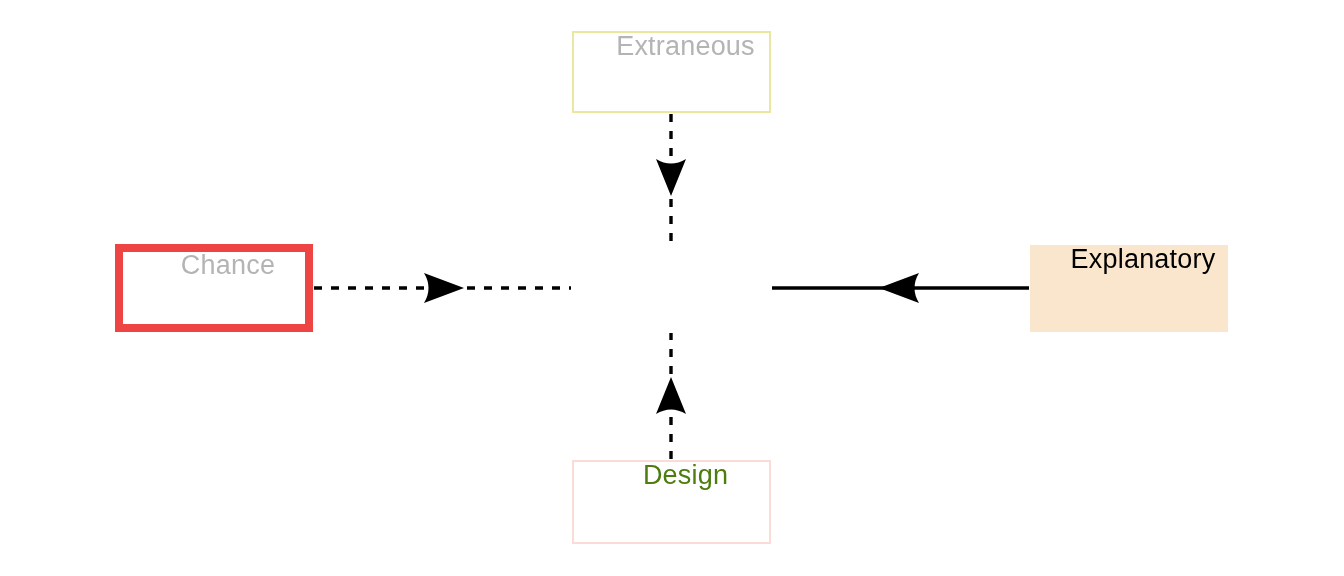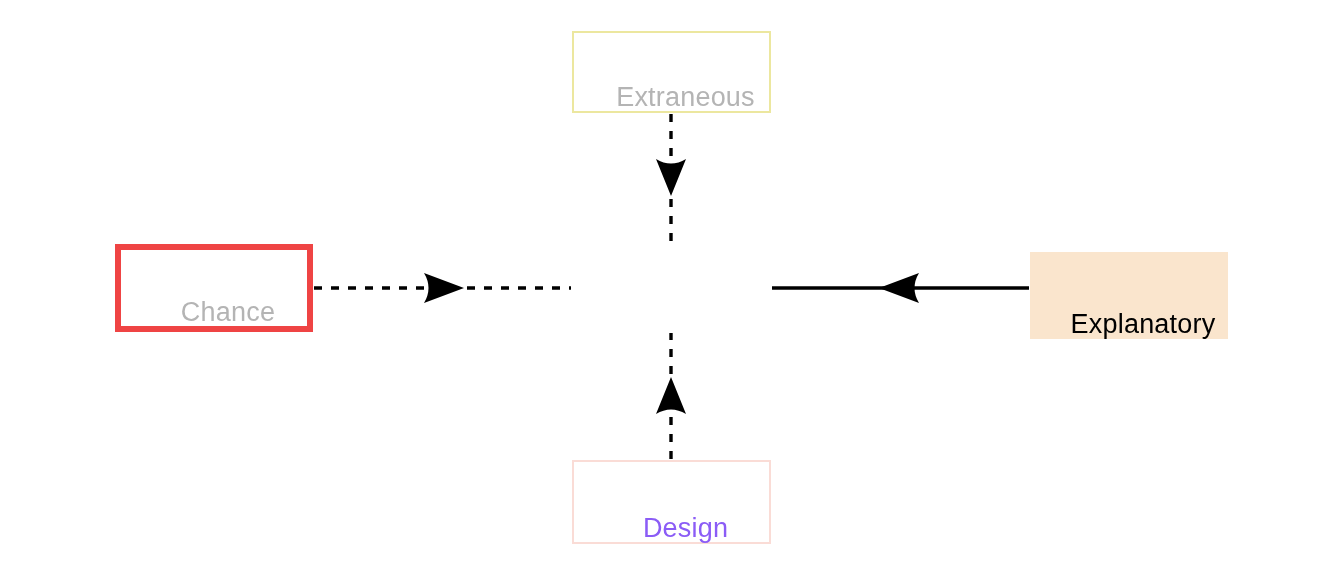--- a/index.html
+++ b/index.html
@@ -21,21 +21,21 @@
     position: absolute;
     left: 0;
     top: 0;
     width: 1344px;
     height: 576px;
   }
   .node {
     position: absolute;
     box-sizing: border-box;
     display: flex;
-    align-items: flex-end;
+    align-items: flex-start;
     justify-content: center;
     font-size: 27px;
     line-height: 1;
     letter-spacing: 0.2px;
     white-space: nowrap;
     z-index: 2;
     padding-left: 28px;
   }
   .node-label {
     display: block;
@@ -44,41 +44,40 @@
   
   #node-extraneous {
     left: 572px;  top: 31px;  width: 199px; height: 82px;
     background: #ffffff;
     border: 2px solid #ece79f;
     color: #b4b4b4;
   }
   #node-chance {
     left: 115px;  top: 244px; width: 198px; height: 88px;
     background: #ffffff;
-    border: 6px solid #ef4444;
+    border: 8px solid #ef4444;
     color: #b4b4b4;
   }
   #node-response {
     left: 572px;  top: 244px; width: 199px; height: 88px;
     background: #b9fcb9;
     border: 1px solid #b9fcb9;
     color: #000000;
   }
   #node-explanatory {
     left: 1030px; top: 245px; width: 198px; height: 87px;
     background: #fae5cd;
     border: 1px solid #fae5cd;
     color: #000000;
-    margin-top: 7px;
   }
   #node-design {
     left: 572px;  top: 460px; width: 199px; height: 84px;
     background: #ffffff;
     border: 2px solid #fadcd6;
-    color: #8b5cf6;
+    color: #4d7c0f;
   }
 
   .edge-line {
     fill: none;
     stroke: #000000;
   }
   .edge-dashed {
     stroke-width: 3.4;
     stroke-dasharray: 8 9;
     stroke-linecap: butt;

